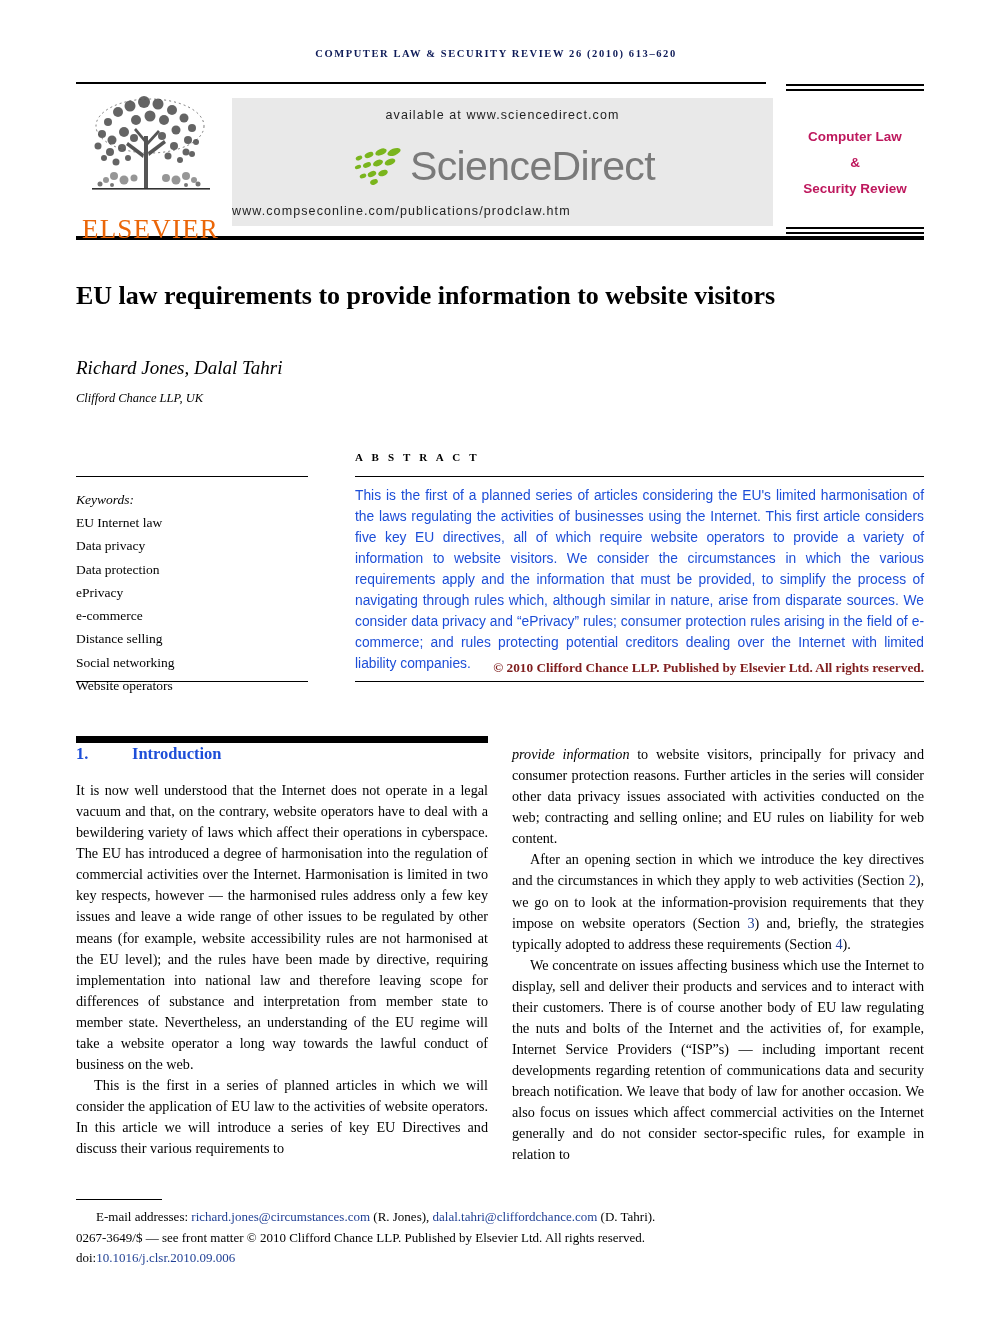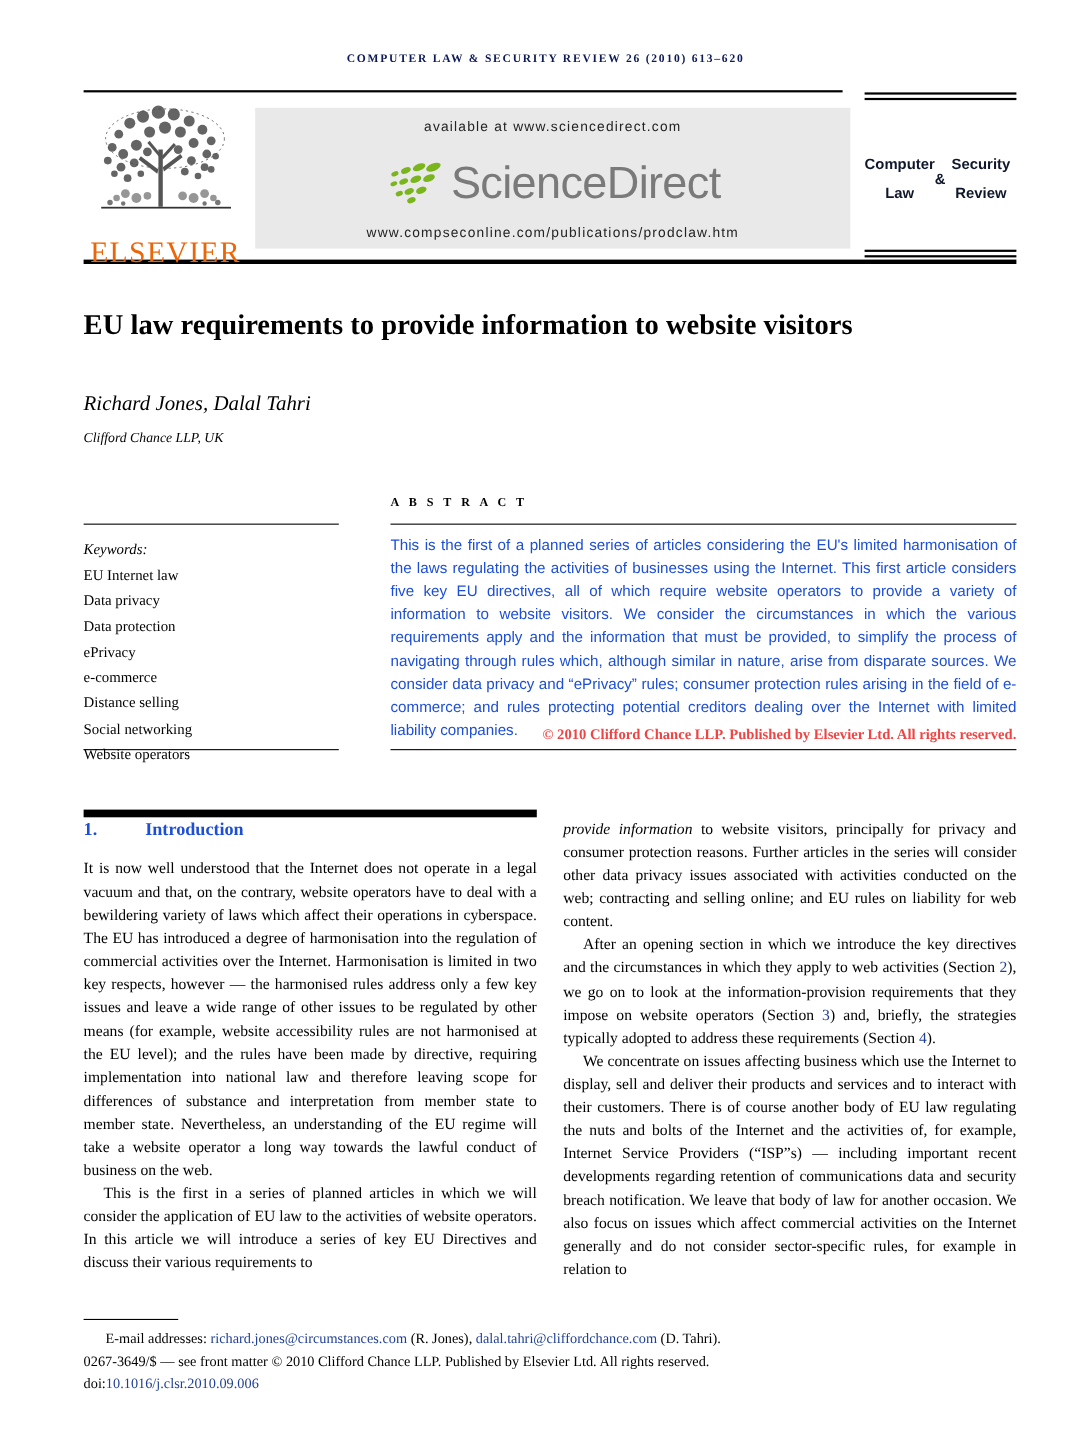--- a/index.html
+++ b/index.html
@@ -137,42 +137,42 @@
     font-family: "Liberation Sans", sans-serif;
     font-size: 41px;
     color: #7a7a7a;
     letter-spacing: -0.6px;
     margin-left: 4px;
   }
   .sd-url {
     position: absolute;
     left: 0; right: 0;
     bottom: 8px;
-    text-align: center;
     font-family: "Liberation Sans", sans-serif;
     font-size: 12.5px;
     letter-spacing: 1.1px;
     color: #222;
   }
 
   
   .journal-box {
     position: absolute;
     left: 786px;
     top: 104px;
     width: 138px;
     height: 118px;
     display: flex;
+    flex-direction: column;
     align-items: center;
-    justify-content: space-between;
+    justify-content: center;
     font-family: "Liberation Sans", sans-serif;
     font-weight: bold;
     font-size: 13.5px;
     line-height: 1.95;
-    color: #0f172a;
+    color: #be185d;
     text-align: center;
   }
 
   
   .article-title {
     position: absolute;
     left: 76px;
     top: 262px;
     width: 790px;
     font-family: "Liberation Serif", serif;
@@ -267,21 +267,21 @@
   }
   .abstract-copy {
     position: absolute;
     left: 355px;
     top: 660px;
     width: 569px;
     text-align: right;
     font-family: "Liberation Serif", serif;
     font-weight: bold;
     font-size: 13.3px;
-    color: #ef4444;
+    color: #7f1d1d;
   }
 
   
   .sec-bar {
     position: absolute;
     left: 76px;
     top: 736px;
     width: 412px;
     height: 7px;
     background: #000;

